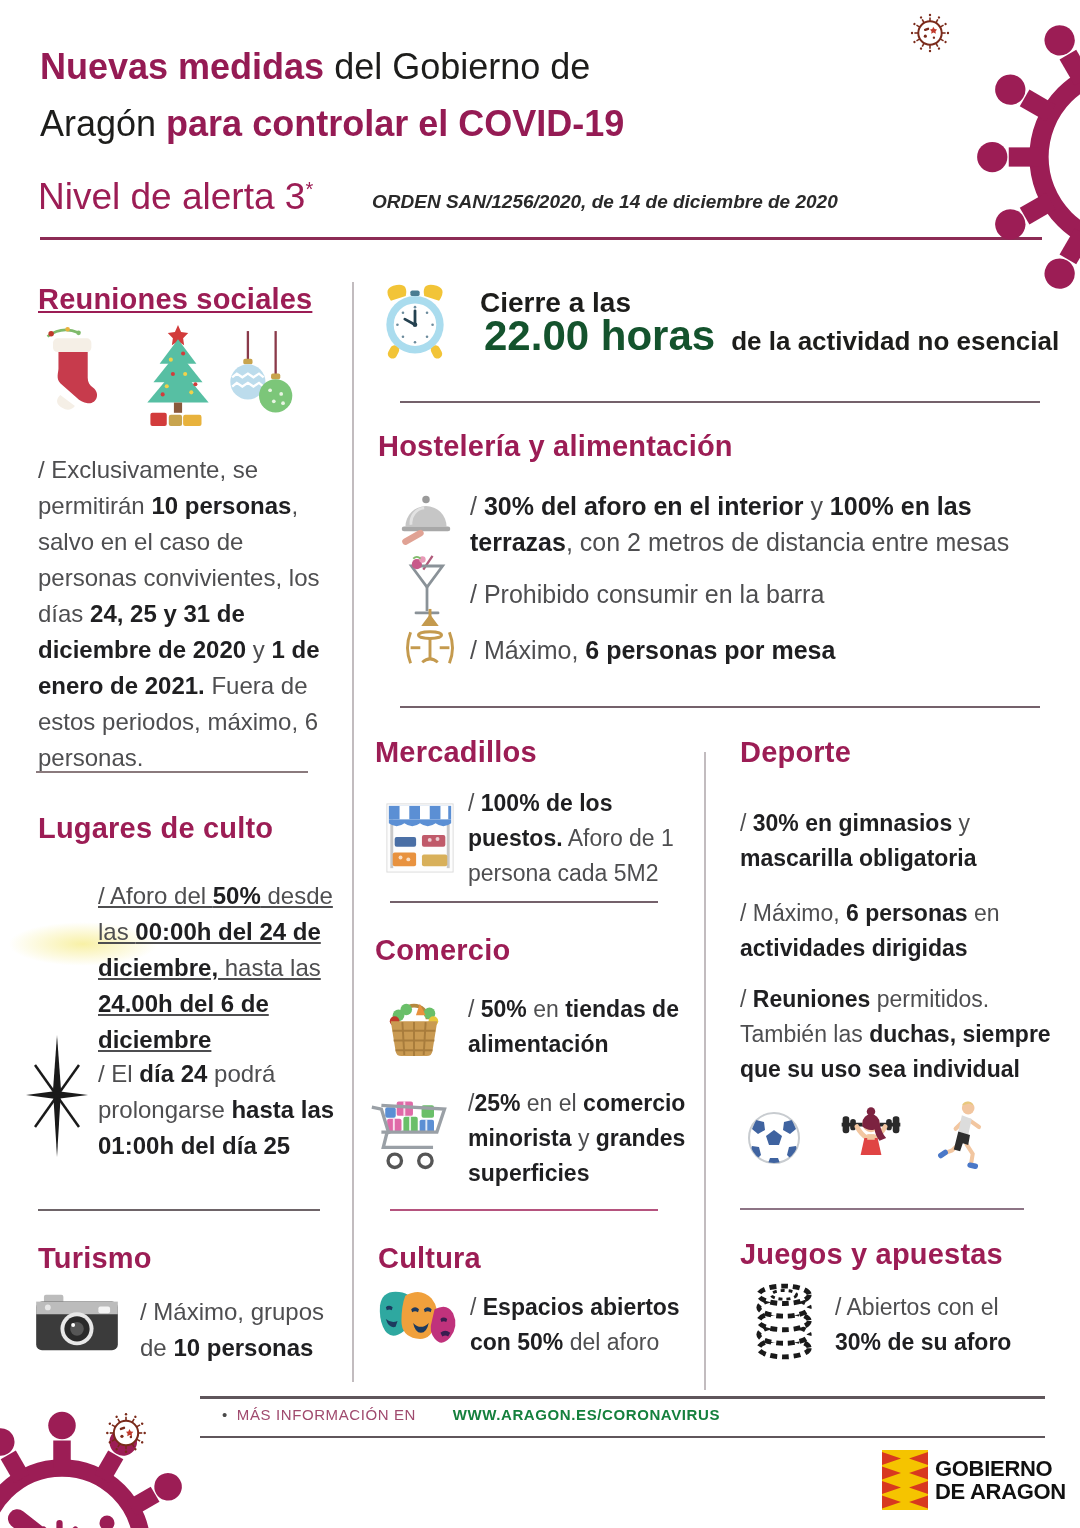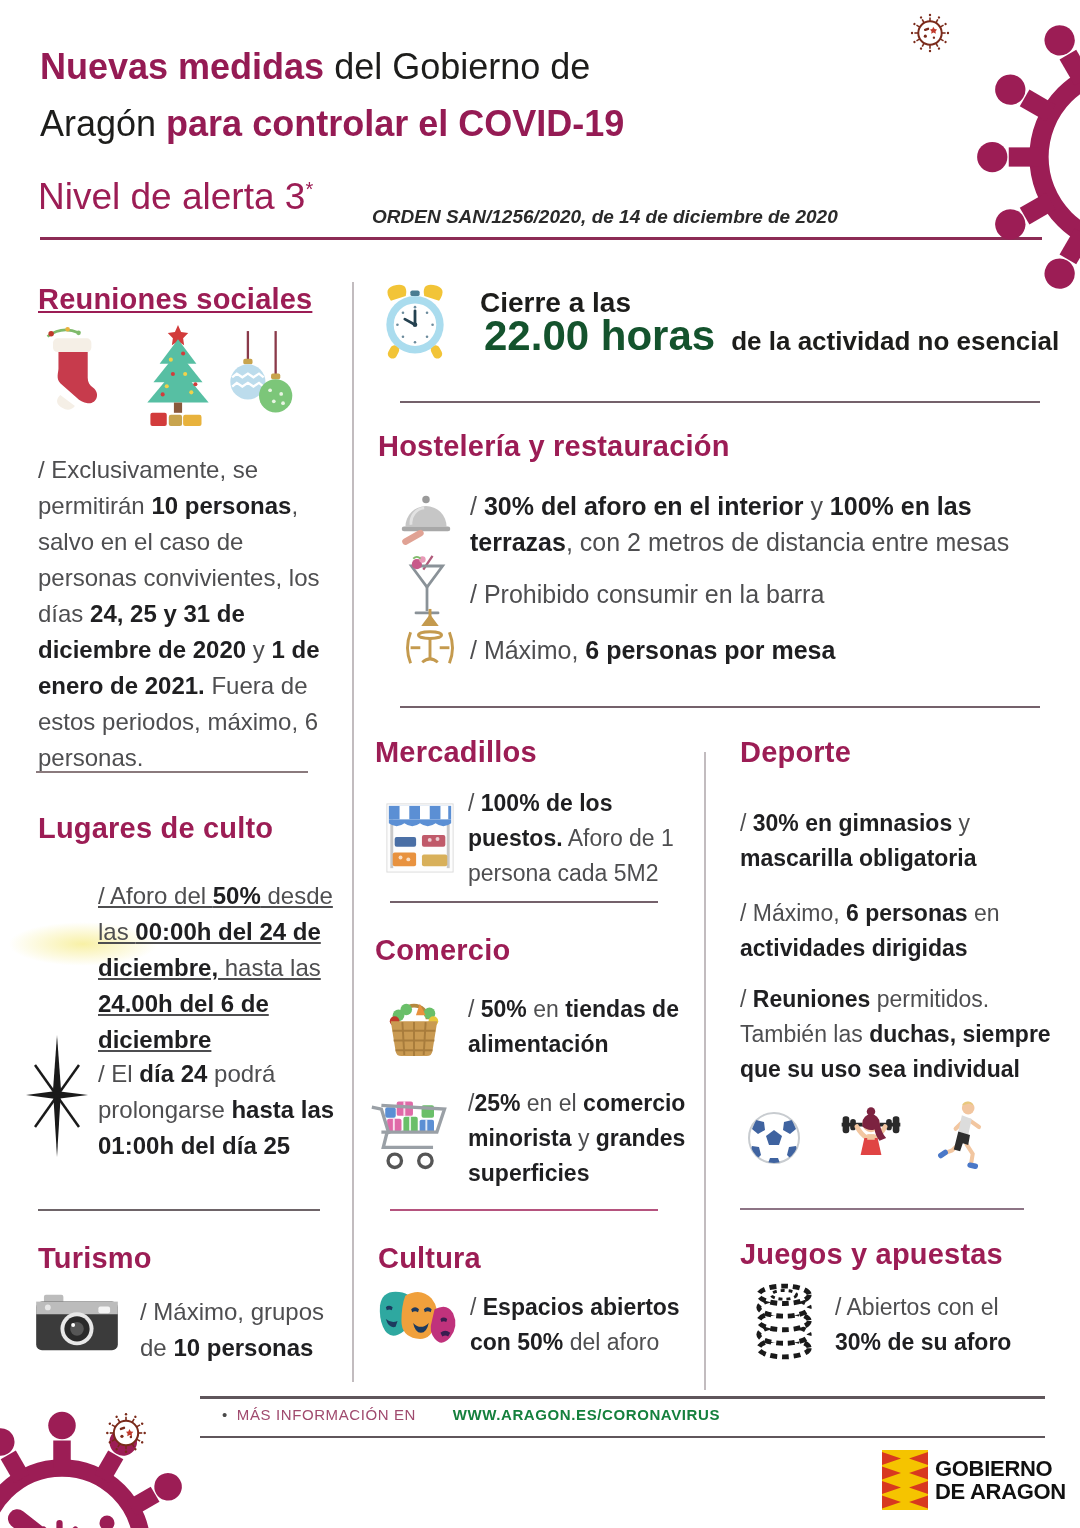--- a/index.html
+++ b/index.html
@@ -27,21 +27,21 @@
 </head>
 <body>
 
 <div id="page">
 
   <div class="abs title" style="left:40px;top:38px;width:830px;"><span class="m">Nuevas medidas</span> del Gobierno de<br>Aragón <span class="m">para controlar el COVID-19</span></div>
 
   <div class="abs" style="left:38px;top:176px;">
     <span class="alert"><span>Nivel de alerta 3</span><sup>*</sup></span>
   </div>
-  <div class="abs order" style="left:372px;top:206px;">ORDEN SAN/1256/2020, de 14 de diciembre de 2020</div>
+  <div class="abs order" style="left:372px;top:191px;">ORDEN SAN/1256/2020, de 14 de diciembre de 2020</div>
 
   <div class="abs" style="left:40px;top:237px;width:1002px;height:3px;background:#8c2b55;"></div>
 
   <svg class="abs" style="left:962px;top:-8px;" width="330" height="330" viewBox="0 0 240 240">
     <g stroke="#9c1d55" fill="#9c1d55">
       <circle cx="120" cy="120" r="64" fill="#fff" stroke-width="14"></circle>
       <g id="vb1" stroke-width="14">
         <g id="vb1s">
             <line x1="184" y1="120" x2="206" y2="120"></line>
             <circle cx="218" cy="120" r="11" stroke="none"></circle>
@@ -226,21 +226,21 @@
     <rect x="35" y="11" width="10" height="6" rx="2" fill="#4a7d92"></rect>
   </svg>
   <div class="abs cierre1" style="left:480px;top:287px;">Cierre a las</div>
   <div class="abs" style="left:484px;top:312px;display:flex;align-items:baseline;gap:16px;white-space:nowrap;">
     <span class="cierre-time">22.00 horas</span>
     <span class="cierre-rest">de la actividad no esencial</span>
   </div>
 
   <div class="hline" style="left:400px;top:401px;width:640px;"></div>
 
-  <div class="abs h" style="left:378px;top:430px;">Hostelería y restauración</div>
+  <div class="abs h" style="left:378px;top:430px;">Hostelería y alimentación</div>
 
   <svg class="abs" style="left:398px;top:490px;" width="56" height="62" viewBox="0 0 60 64">
     <circle cx="30" cy="9" r="4" fill="#9a9a9a"></circle>
     <path d="M8 38 a22 22 0 0 1 44 0 z" fill="#c6c6c6"></path>
     <path d="M14 36 a16 16 0 0 1 14 -18" stroke="#e2e2e2" fill="none" stroke-width="3"></path>
     <rect x="4" y="38" width="52" height="5" rx="2.5" fill="#a8a8a8"></rect>
     <path d="M8 54 l16 -9" stroke="#e0a294" stroke-width="7" stroke-linecap="round"></path>
   </svg>
   <div class="abs txt" style="left:470px;top:488px;width:585px;font-size:25px;line-height:36px;">/ <b>30% del aforo en el interior</b> y <b>100% en las terrazas</b>, con 2 metros de distancia entre mesas</div>
 

